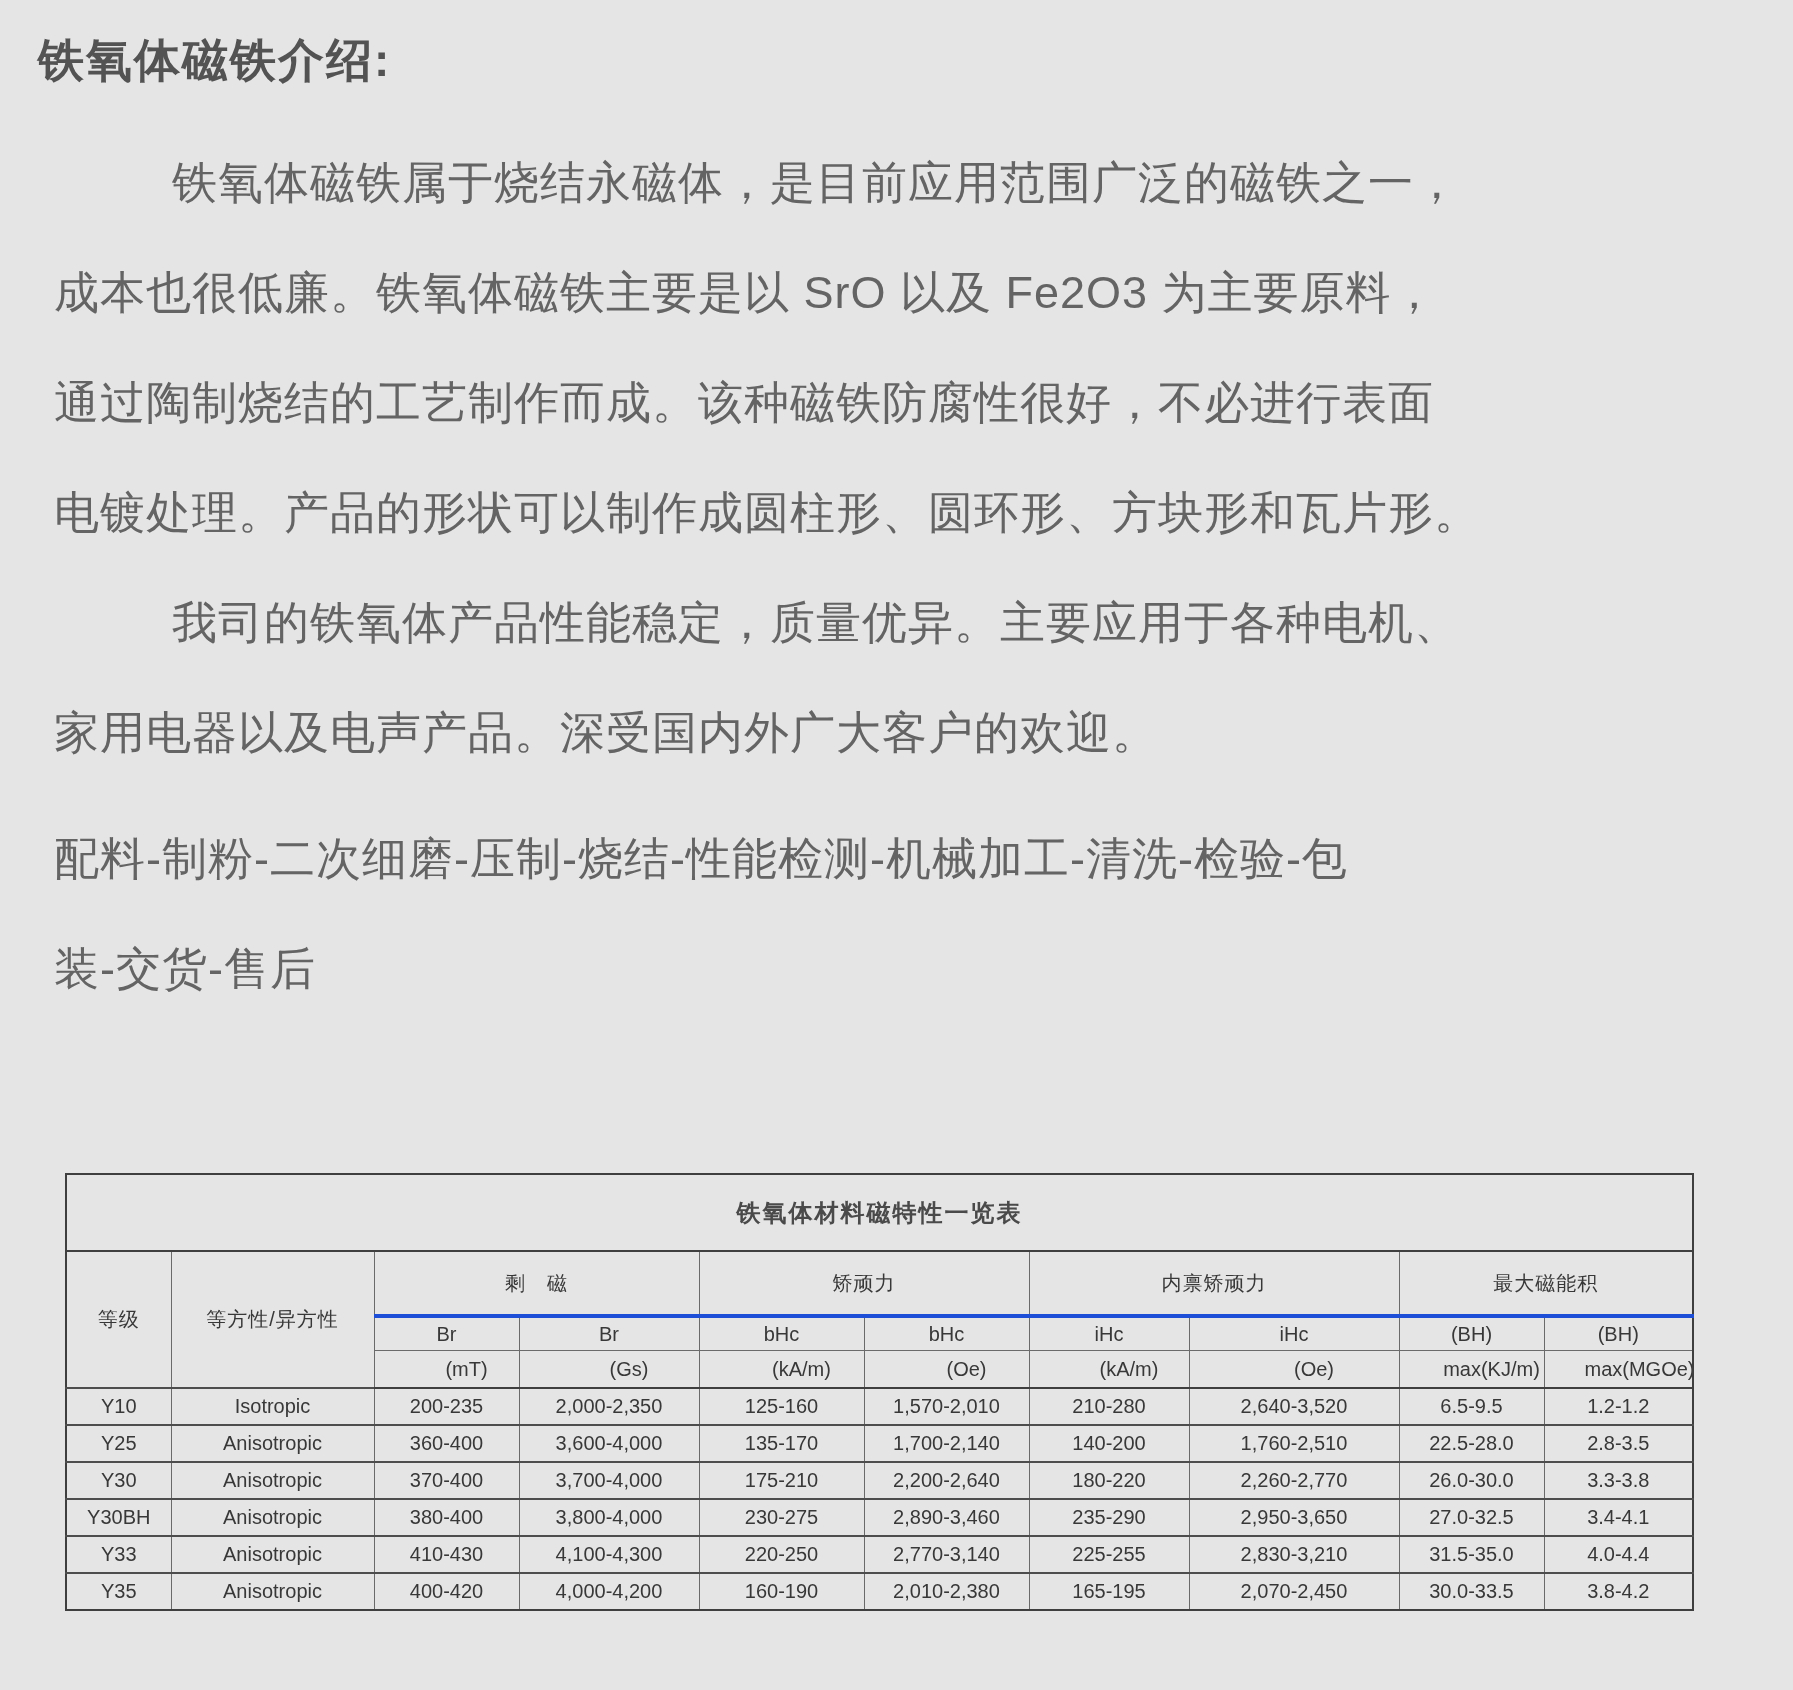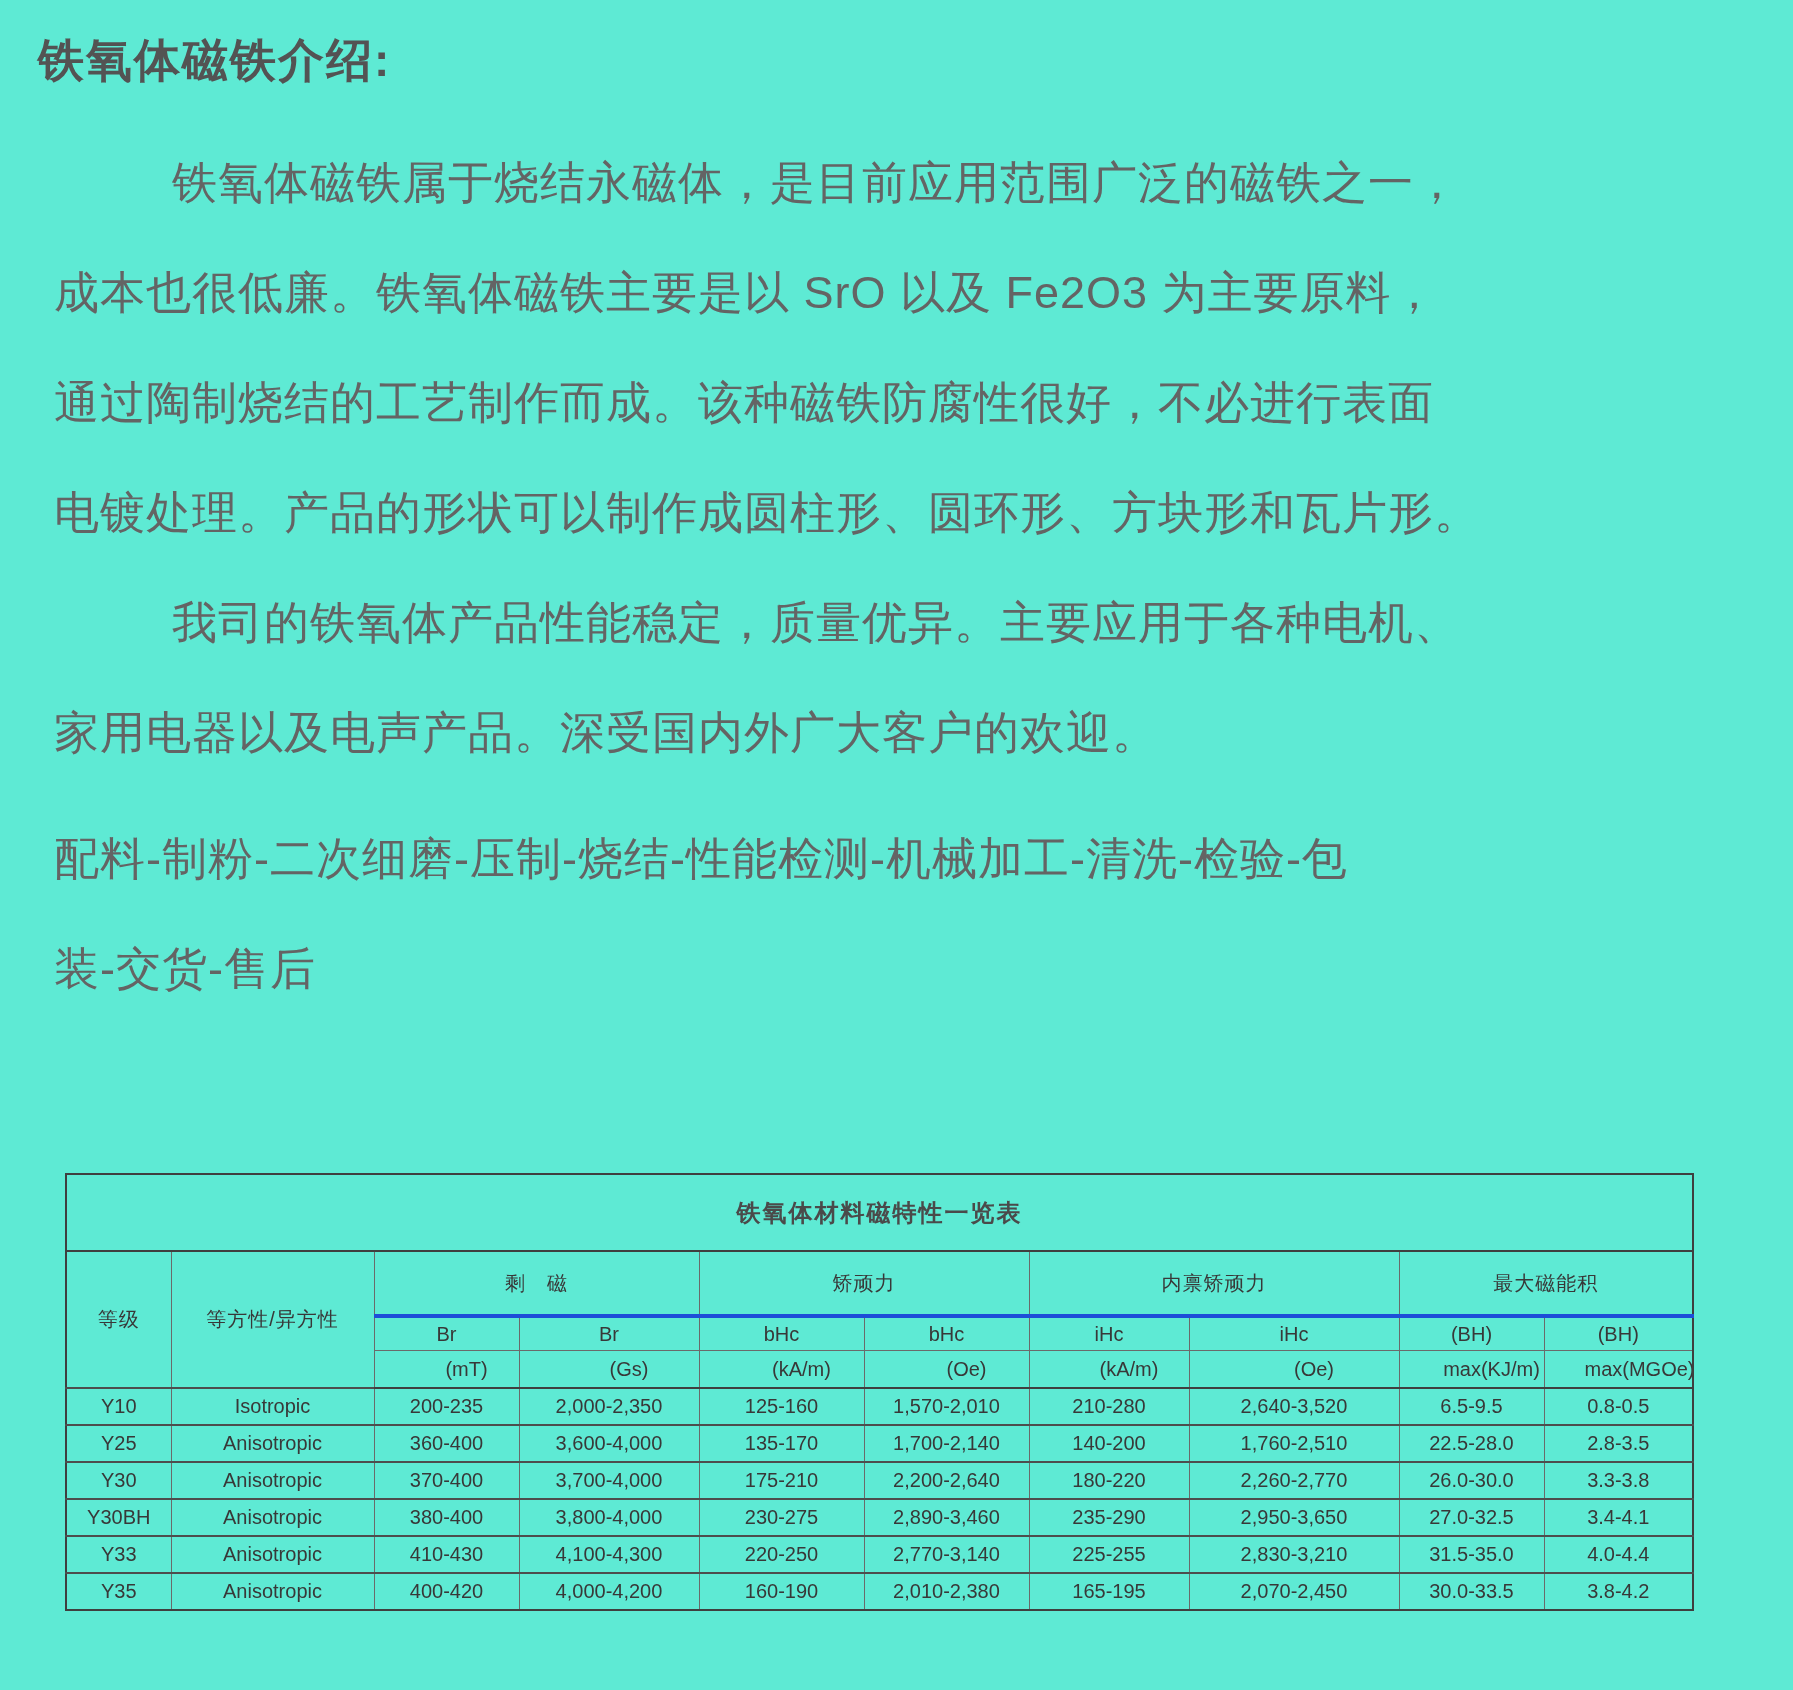--- a/index.html
+++ b/index.html
@@ -1,19 +1,19 @@
 <!DOCTYPE html>
 <html lang="zh"><head>
 <meta charset="utf-8">
 <style>
   html,body { margin:0; padding:0; background:#ffffff; }
   .page {
     position:relative;
     width:1793px; height:1690px;
-    background:#5eead4;
+    background:#e5e5e5;
     font-family:"Liberation Sans", sans-serif;
     overflow:hidden;
   }
   .content { padding:20px 38px 0 38px; }
 
   .doc-heading {
     margin:0;
     font-size:46px; line-height:80px;
     font-weight:bold; color:#535353;
     letter-spacing:2px;
@@ -146,21 +146,21 @@
         <tr>
           <td>Y10</td>
           <td>Isotropic</td>
           <td>200-235</td>
           <td>2,000-2,350</td>
           <td>125-160</td>
           <td>1,570-2,010</td>
           <td>210-280</td>
           <td>2,640-3,520</td>
           <td>6.5-9.5</td>
-          <td>0.8-0.5</td>
+          <td>1.2-1.2</td>
         </tr>
         <tr>
           <td>Y25</td>
           <td>Anisotropic</td>
           <td>360-400</td>
           <td>3,600-4,000</td>
           <td>135-170</td>
           <td>1,700-2,140</td>
           <td>140-200</td>
           <td>1,760-2,510</td>

